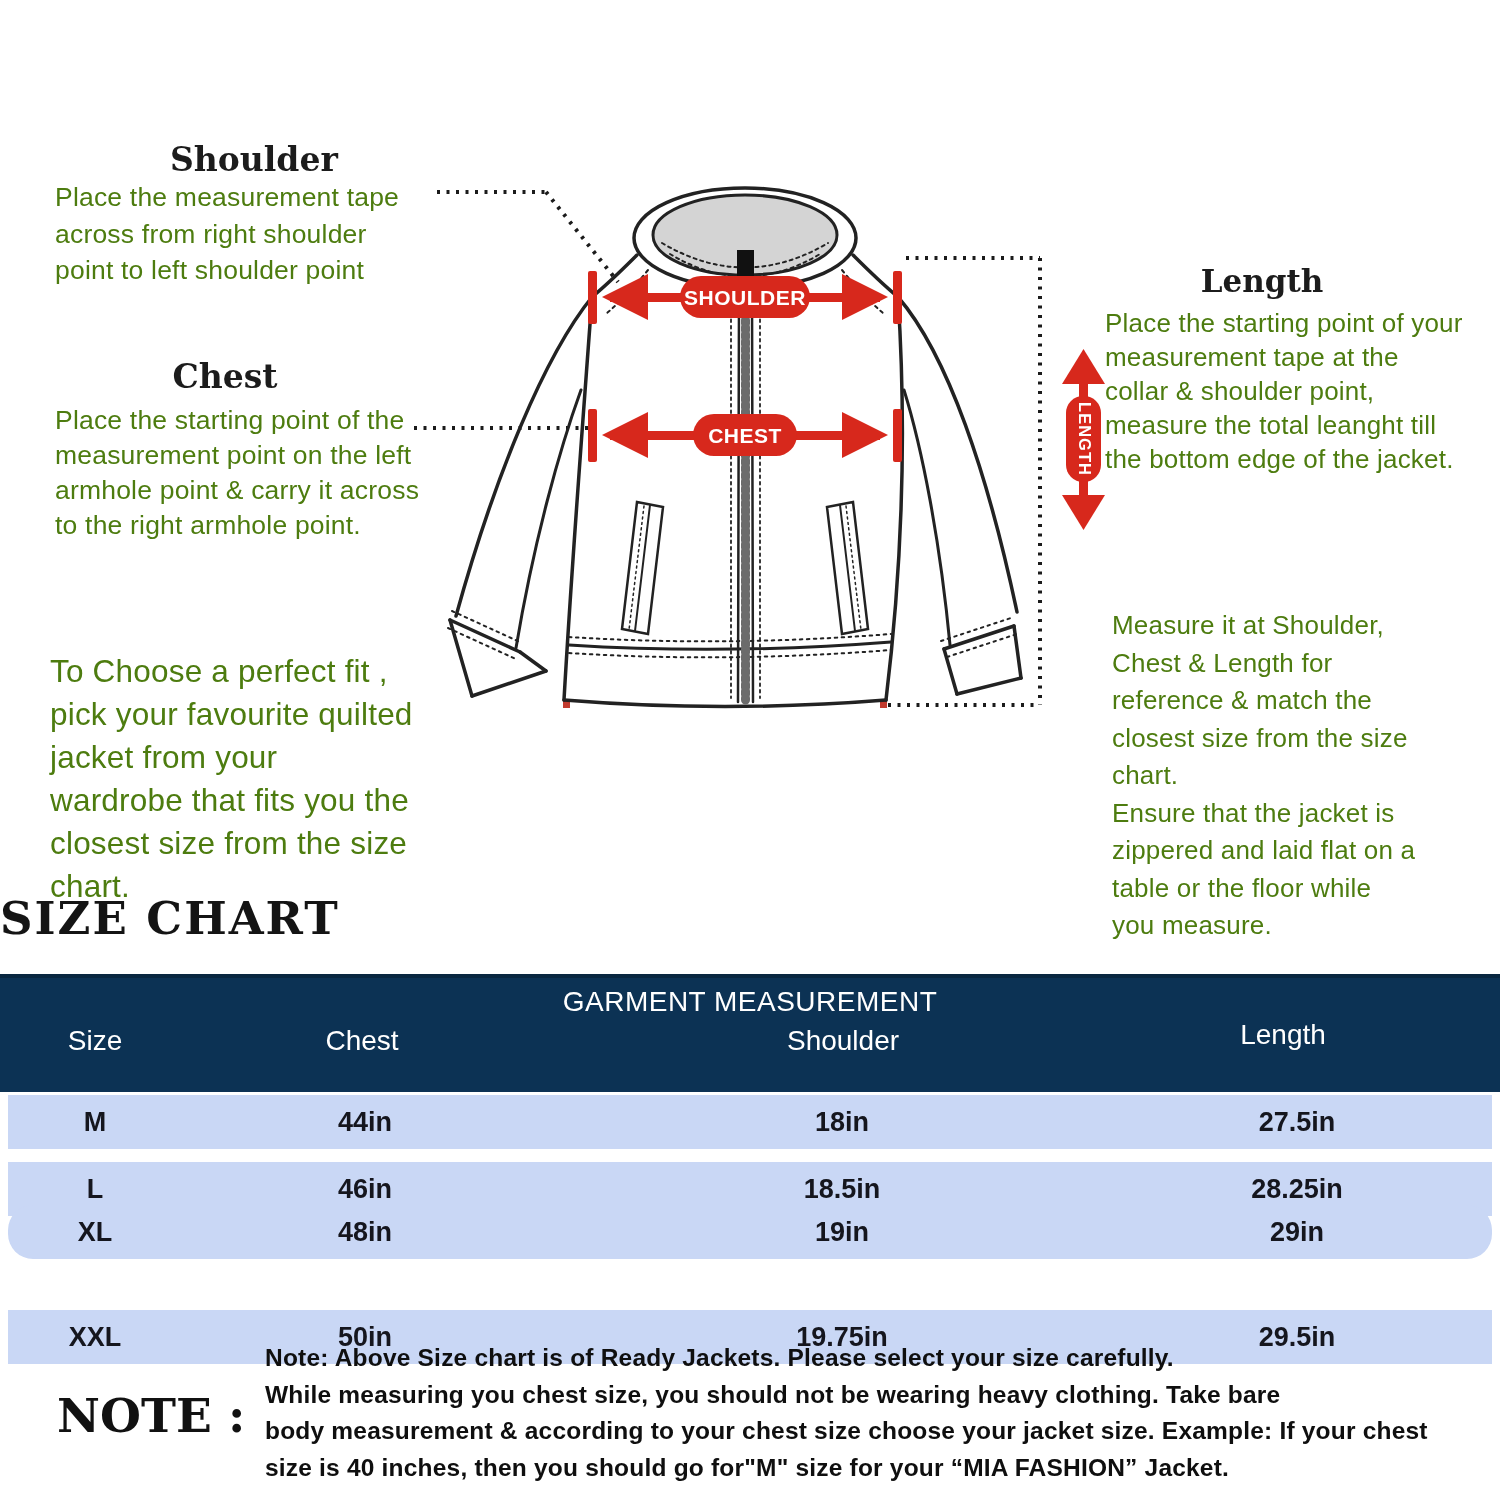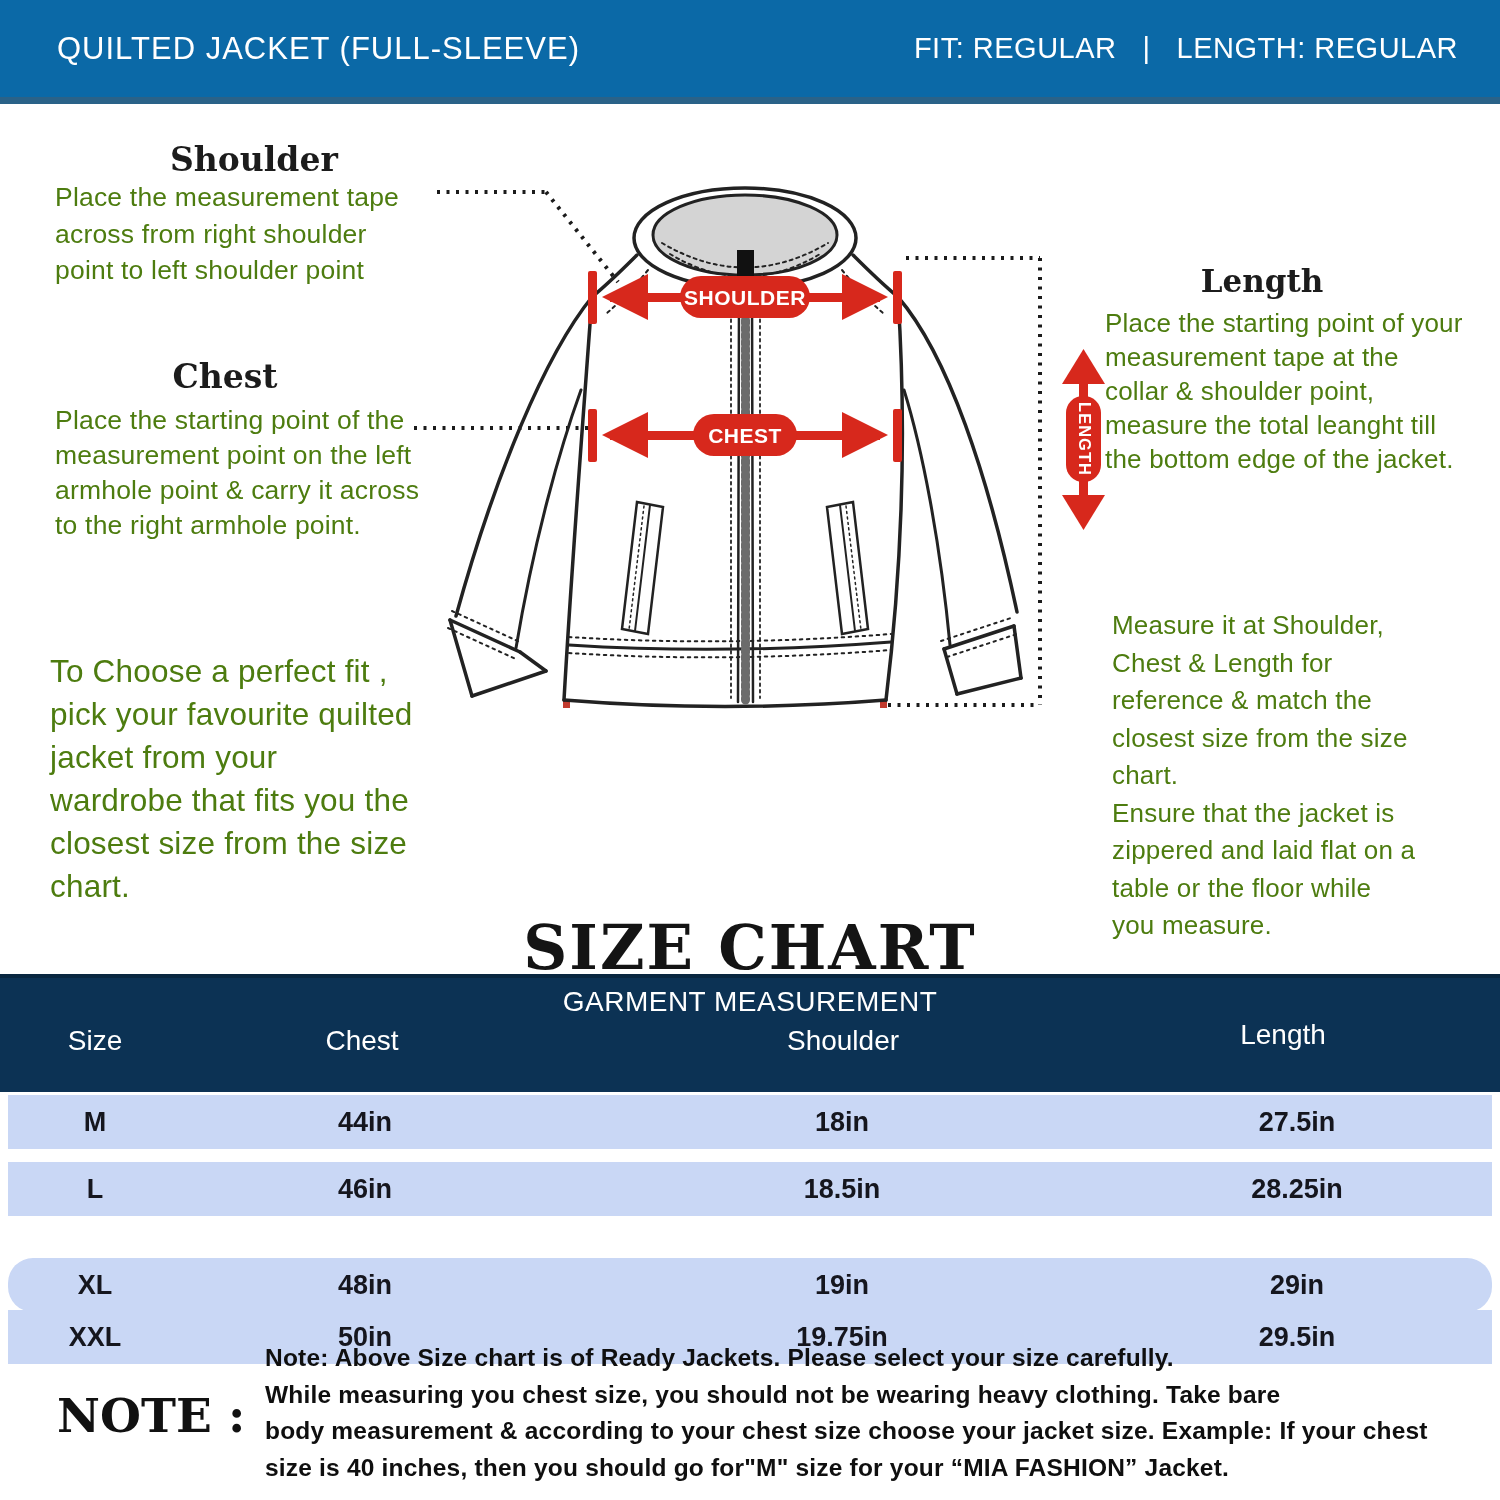--- a/index.html
+++ b/index.html
@@ -18,58 +18,50 @@
   .h-chest{left:150px;top:357px;width:150px;font-size:33px;}
   .h-length{left:1187px;top:263px;width:150px;font-size:31px;}
   
   .para{position:absolute;white-space:pre-line;color:#4d7c0f;font-weight:300;letter-spacing:0.2px;z-index:2;}
   .p-shoulder{left:55px;top:179px;font-size:26.5px;line-height:36.5px;}
   .p-chest{left:55px;top:403px;font-size:26.5px;line-height:35px;}
   .p-fit{left:50px;top:650px;font-size:31.5px;line-height:43px;}
   .p-length{left:1105px;top:306px;font-size:26px;line-height:34px;}
   .p-ref{left:1112px;top:607px;font-size:26px;line-height:37.5px;}
   
-  .sc-title{position:absolute;left:0;right:0;top:912px;text-align:center;
-            font-family:"DejaVu Serif","Liberation Serif",serif;font-weight:700;font-size:61px;
+  .sc-title{position:absolute;left:0;right:0;top:892px;text-align:left;
+            font-family:"DejaVu Serif","Liberation Serif",serif;font-weight:700;font-size:45px;
             letter-spacing:2px;color:#141414;}
   
   .tbl-head{position:absolute;left:0;top:974px;width:100%;height:118px;background:#0c3254;
             border-top:4px solid #092740;box-sizing:border-box;color:#fff;z-index:2;}
   .tbl-title{position:absolute;left:0;right:0;top:8px;text-align:center;font-size:28px;letter-spacing:0.5px;}
   .col{position:absolute;font-size:28px;transform:translateX(-50%);white-space:nowrap;}
   .col-size{left:95px;top:47px;}
   .col-chest{left:362px;top:47px;}
   .col-shoulder{left:843px;top:47px;}
   .col-length{left:1283px;top:41px;}
   .row{position:absolute;left:8px;right:8px;height:54px;background:#c9d7f5;z-index:2;}
-  .r0{top:1095px;} .r1{top:1162px;} .r2{top:1258px;border-radius:25px;} .r3{top:1288px;margin-top:22px;}
+  .r0{top:1095px;} .r1{top:1162px;} .r2{top:1205px;border-radius:25px;} .r3{top:1288px;margin-top:22px;}
   .cell{position:absolute;top:50%;transform:translate(-50%,-50%);font-weight:700;font-size:27px;
         color:#15161e;white-space:nowrap;}
   .c-size{left:87px;} .c-chest{left:357px;} .c-shoulder{left:834px;} .c-length{left:1289px;}
   
   .note-label{position:absolute;left:57px;top:1388px;font-family:"DejaVu Serif","Liberation Serif",serif;
               font-weight:700;font-size:47px;color:#111;z-index:2;}
   .note-body{position:absolute;left:265px;top:1340px;width:1215px;white-space:pre-line;
              font-weight:700;font-size:24.5px;line-height:36.5px;color:#0f0f0f;letter-spacing:0.2px;z-index:2;}
   .diagram-svg{position:absolute;left:0;top:0;z-index:1;}
   .pill-text{font-family:"Liberation Sans",sans-serif;font-weight:700;fill:#ffffff;}
 </style>
 </head>
 <body>
 
 <div class="canvas">
 
-  <div class="hdr">
-    <span class="hdr-title">QUILTED JACKET (FULL-SLEEVE)</span>
-    <span class="hdr-right">
-      <span>FIT: REGULAR</span>
-      <span>|</span>
-      <span>LENGTH: REGULAR</span>
-    </span>
-  </div>
 
   <div class="serif-h h-shoulder">Shoulder</div>
   <div class="para p-shoulder">Place the measurement tape
 across from right shoulder
 point to left shoulder point</div>
 
   <div class="serif-h h-chest">Chest</div>
   <div class="para p-chest">Place the starting  point of the
 measurement point on the left
 armhole point &amp; carry it across

